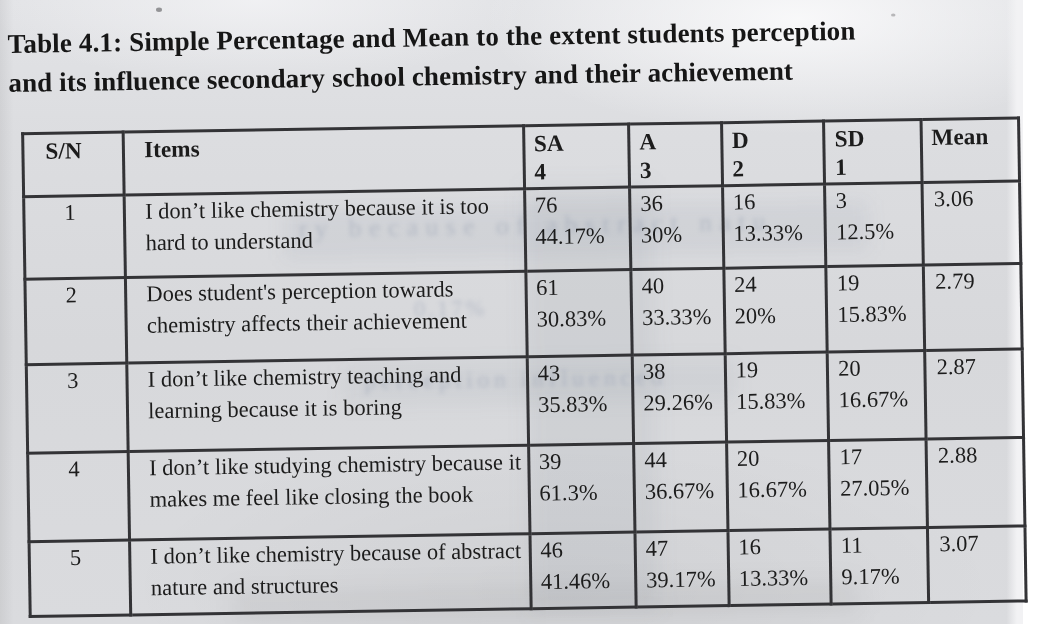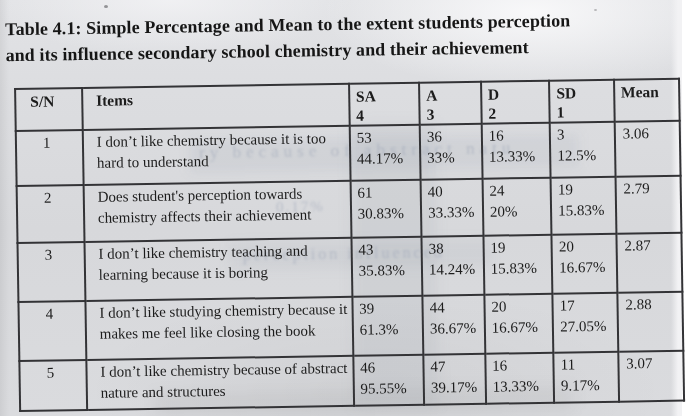--- a/index.html
+++ b/index.html
@@ -145,26 +145,26 @@
             <div>1</div>
           </th>
           <th>Mean</th>
         </tr>
       </thead>
       <tbody>
         <tr>
           <td class="sn">1</td>
           <td class="items">I don’t like chemistry because it is too hard to understand</td>
           <td>
-            <div>53</div>
+            <div>76</div>
             <div>44.17%</div>
           </td>
           <td>
             <div>36</div>
-            <div>33%</div>
+            <div>30%</div>
           </td>
           <td>
             <div>16</div>
             <div>13.33%</div>
           </td>
           <td>
             <div>3</div>
             <div>12.5%</div>
           </td>
           <td class="mean">3.06</td>
@@ -192,21 +192,21 @@
         </tr>
         <tr>
           <td class="sn">3</td>
           <td class="items">I don’t like chemistry teaching and learning because it is boring</td>
           <td>
             <div>43</div>
             <div>35.83%</div>
           </td>
           <td>
             <div>38</div>
-            <div>14.24%</div>
+            <div>29.26%</div>
           </td>
           <td>
             <div>19</div>
             <div>15.83%</div>
           </td>
           <td>
             <div>20</div>
             <div>16.67%</div>
           </td>
           <td class="mean">2.87</td>
@@ -230,21 +230,21 @@
             <div>17</div>
             <div>27.05%</div>
           </td>
           <td class="mean">2.88</td>
         </tr>
         <tr>
           <td class="sn">5</td>
           <td class="items">I don’t like chemistry because of abstract nature and structures</td>
           <td>
             <div>46</div>
-            <div>95.55%</div>
+            <div>41.46%</div>
           </td>
           <td>
             <div>47</div>
             <div>39.17%</div>
           </td>
           <td>
             <div>16</div>
             <div>13.33%</div>
           </td>
           <td>

